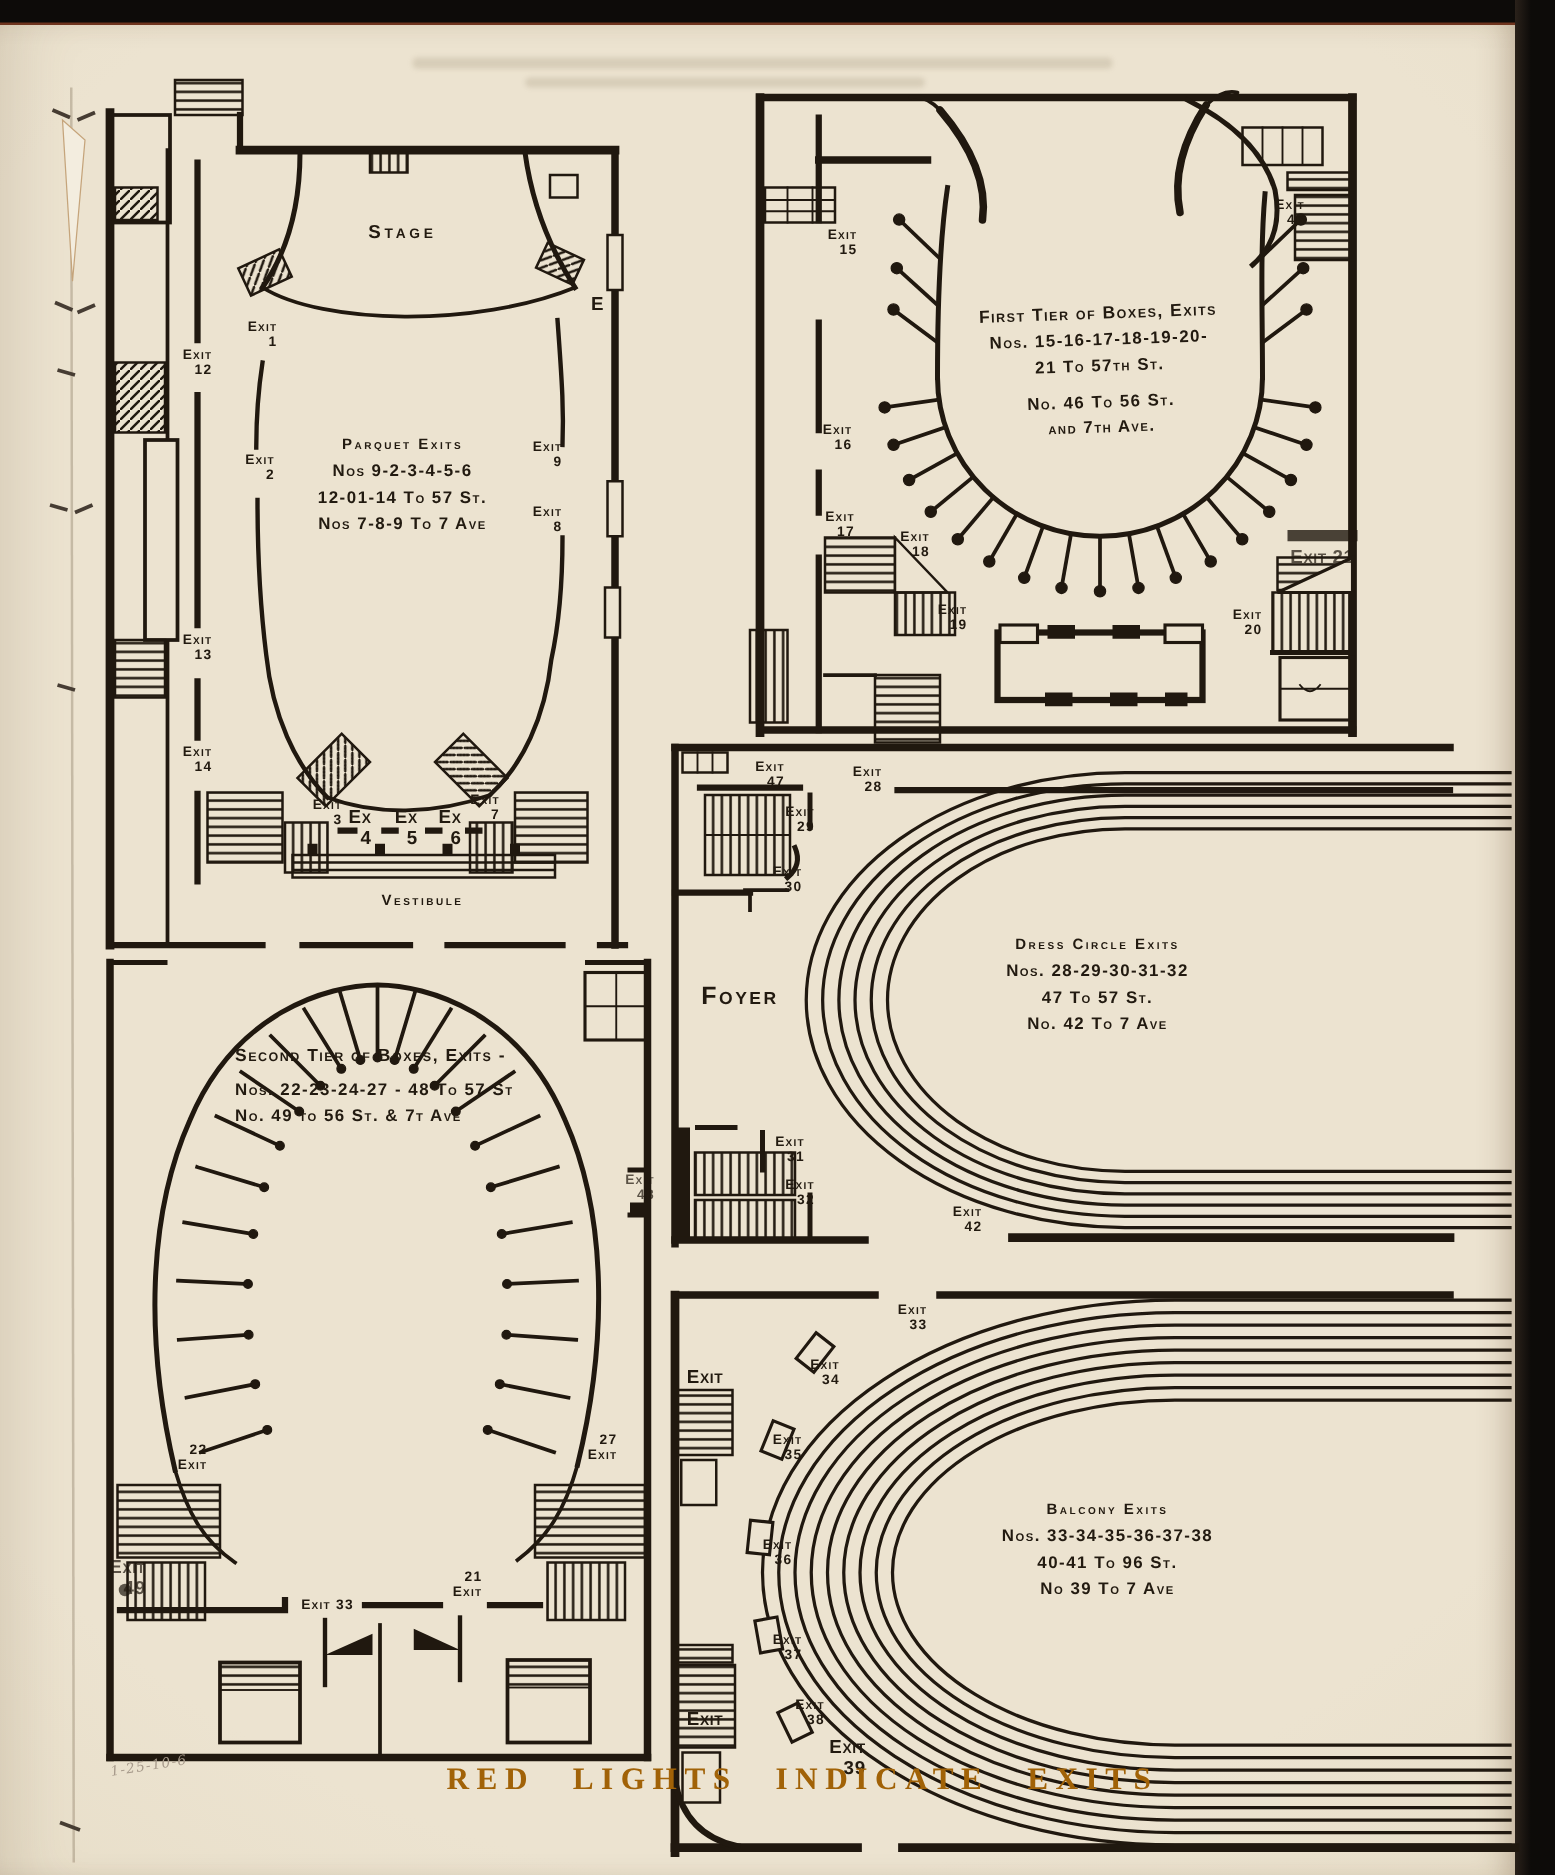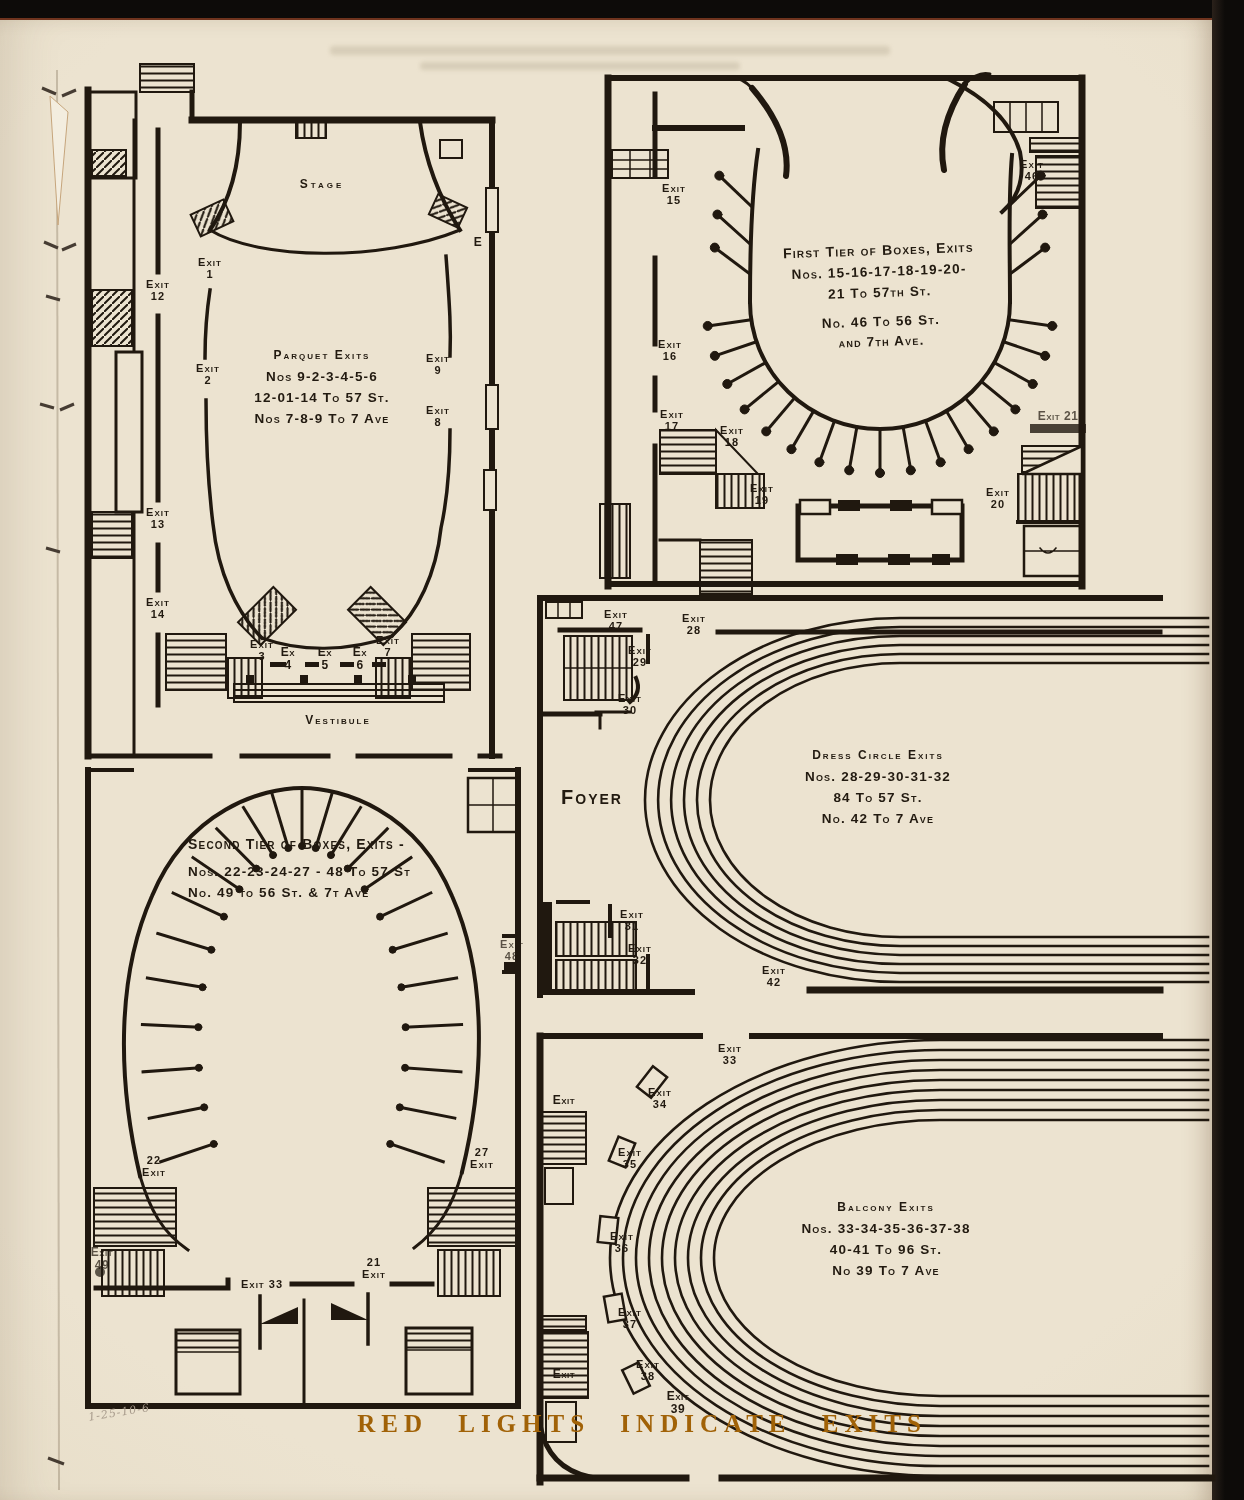--- a/index.html
+++ b/index.html
@@ -10,23 +10,23 @@
         background:radial-gradient(120% 100% at 50% 45%, #ece3d0 55%, #e4dac3 82%, #d8ccb1 100%);
         border-top:2px solid #6f341e;
         box-shadow: inset -16px 0 26px -12px rgba(80,45,20,.3), inset 40px 0 50px -30px rgba(110,90,60,.18)}
   #edge-right{position:absolute;right:0;top:0;width:32px;height:1500px;
         background:linear-gradient(90deg,#2a211a, #0d0b09 40%)}
   svg#art{position:absolute;left:0;top:0}
   .ghost{position:absolute;background:rgba(135,122,92,.20);filter:blur(2px);border-radius:4px}
 
   .lbl{position:absolute;transform:translateX(-50%);font:700 11px "Liberation Sans",sans-serif;
        font-variant:small-caps;letter-spacing:1px;color:#221a10;white-space:pre-line;
-       text-align:center;line-height:1.1}
+       text-align:right;line-height:1.1}
   .lbl.one{white-space:nowrap}
-  .lbl.sm{font-size:12px;letter-spacing:.5px}
+  .lbl.sm{font-size:15px;letter-spacing:.5px}
   .smudge{filter:blur(.6px);opacity:.72}
 
   .tblock{position:absolute;transform:translateX(-50%);text-align:center;color:#221a10;
        font-variant:small-caps;font-family:"Liberation Sans",sans-serif;font-weight:700}
   .tblock .t{font-size:12px;letter-spacing:2px;margin-bottom:5px}
   .tblock .l{font-size:13.5px;letter-spacing:1.2px;line-height:1.55}
   .tblock.left{transform:none;text-align:left}
   .tblock.lean{transform:translateX(-50%) rotate(-2deg)}
   .tblock .gap{margin-top:8px}
 
@@ -395,21 +395,21 @@
     <div class="lbl" style="left:672px;top:408px">Exit
 17</div>
     <div class="lbl" style="left:732px;top:424px">Exit
 18</div>
     <div class="lbl" style="left:762px;top:482px">Exit
 19</div>
     <div class="lbl" style="left:998px;top:486px">Exit
 20</div>
     <div class="lbl" style="left:1032px;top:158px">Exit
 46</div>
-    <div class="lbl one smudge sm" style="left:1058px;top:410px">Exit 21</div>
+    <div class="lbl one smudge sm" style="left:1058px;top:438px">Exit 21</div>
     <div class="tblock lean" style="left:880px;top:240px;width:320px">
       <div class="l" style="font-size:14px">First Tier of Boxes, Exits</div>
       <div class="l">Nos. 15-16-17-18-19-20-</div>
       <div class="l">21 To 57th St.</div>
       <div class="l gap">No. 46 To 56 St.</div>
       <div class="l">and 7th Ave.</div>
     </div>
 
     <div class="lbl" style="left:616px;top:608px">Exit
 47</div>
@@ -422,21 +422,21 @@
     <div class="lbl" style="left:592px;top:786px;font-size:20px;letter-spacing:2px">Foyer</div>
     <div class="lbl" style="left:632px;top:908px">Exit
 31</div>
     <div class="lbl" style="left:640px;top:942px">Exit
 32</div>
     <div class="lbl" style="left:774px;top:964px">Exit
 42</div>
     <div class="tblock" style="left:878px;top:748px;width:300px">
       <div class="t">Dress Circle Exits</div>
       <div class="l">Nos. 28-29-30-31-32</div>
-      <div class="l">84 To 57 St.</div>
+      <div class="l">47 To 57 St.</div>
       <div class="l">No. 42 To 7 Ave</div>
     </div>
 
     <div class="tblock left" style="left:188px;top:834px;width:330px">
       <div class="l" style="font-size:14px;margin-bottom:6px">Second Tier of Boxes, Exits -</div>
       <div class="l">Nos. 22-23-24-27 - 48 To 57 St</div>
       <div class="l">No.  49 to 56 St. &amp; 7t Ave</div>
     </div>
     <div class="lbl" style="left:154px;top:1154px">22
 Exit</div>

